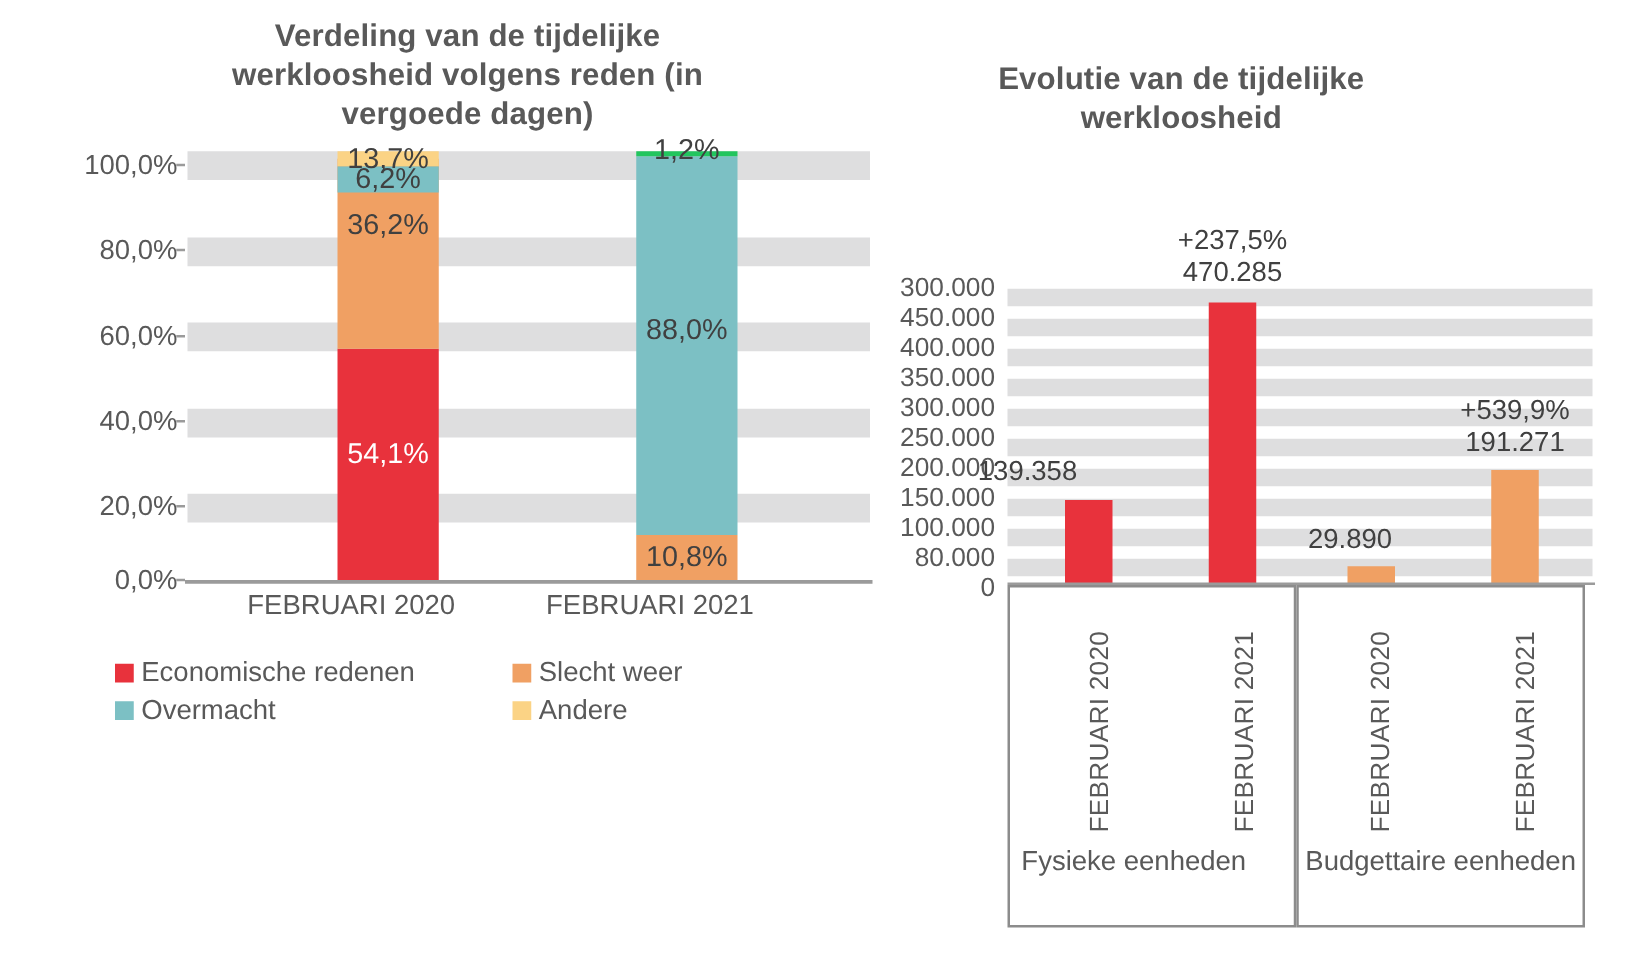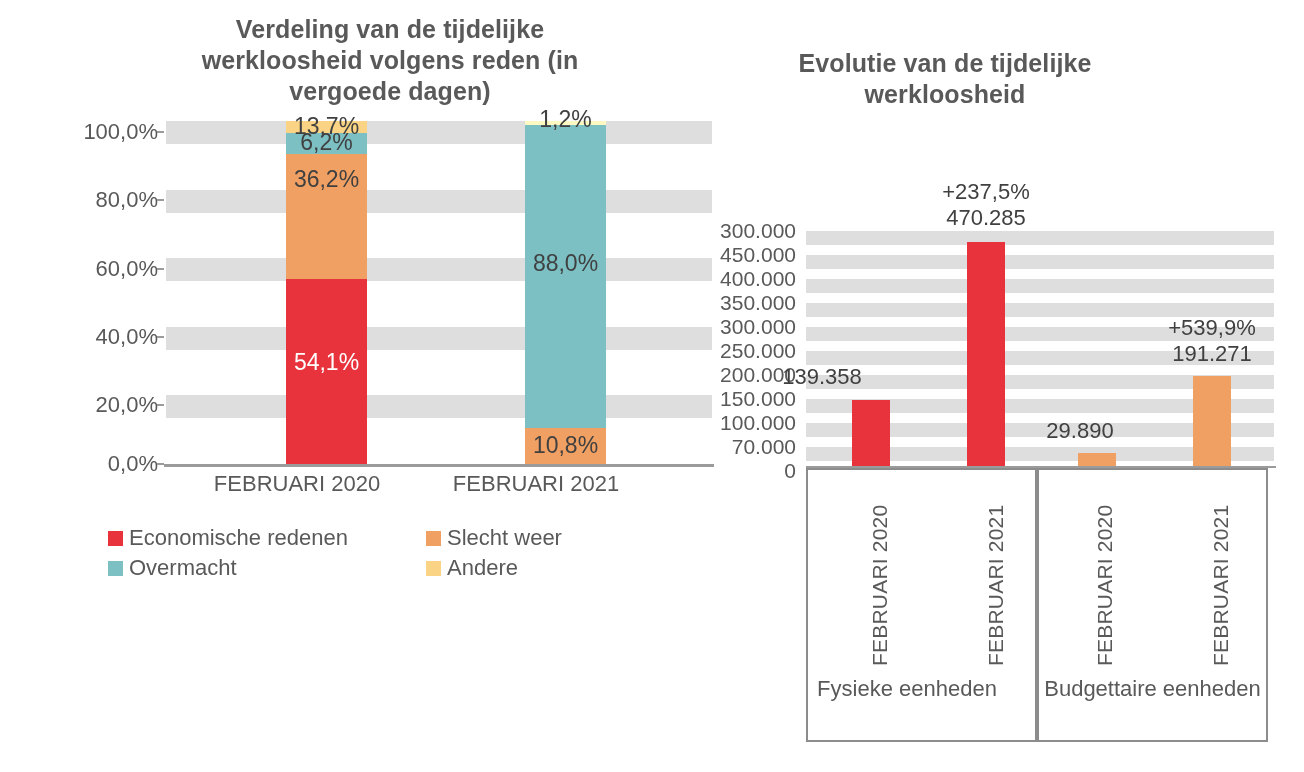--- a/index.html
+++ b/index.html
@@ -17,21 +17,21 @@
     position: absolute;
     text-align: center;
     font-weight: bold;
     font-size: 25px;
     line-height: 31px;
     color: #595959;
     letter-spacing: 0.1px;
   }
 
   
-  #chart-left { position: absolute; left: 16px; top: 0; width: 706px; height: 570px; }
+  #chart-left { position: absolute; left: 0; top: 0; width: 706px; height: 570px; }
 
   #left-title { left: 138px; top: 14px; width: 472px; }
 
   
   .ytick-left {
     position: absolute;
     right: 0;
     width: 112px;
     text-align: right;
     font-size: 22px;
@@ -202,21 +202,21 @@
       <div class="stack" style="left:359px; height:344px">
 
         <div class="seg" style="bottom:0; height:37px; background:#F0A063">
           <div class="seg-label" style="top:6px">10,8%</div>
         </div>
 
         <div class="seg" style="bottom:37px; height:303px; background:#7CC0C4">
           <div class="seg-label" style="top:127px">88,0%</div>
         </div>
 
-        <div class="seg" style="bottom:340px; height:4px; background:#fef9c3">
+        <div class="seg" style="bottom:340px; height:4px; background:#22c55e">
           <div class="seg-label" style="top:-13px">1,2%</div>
         </div>
       </div>
     </div>
 
     <div id="left-axisline"></div>
 
     <div class="catlabel-left" style="left:161px">FEBRUARI 2020</div>
     <div class="catlabel-left" style="left:400px">FEBRUARI 2021</div>
 
@@ -247,21 +247,21 @@
     <div id="right-yaxis">
       <div class="ytick-right" style="top:220px">300.000</div>
       <div class="ytick-right" style="top:244px">450.000</div>
       <div class="ytick-right" style="top:268px">400.000</div>
       <div class="ytick-right" style="top:292px">350.000</div>
       <div class="ytick-right" style="top:316px">300.000</div>
       <div class="ytick-right" style="top:340px">250.000</div>
       <div class="ytick-right" style="top:364px">200.000</div>
       <div class="ytick-right" style="top:388px">150.000</div>
       <div class="ytick-right" style="top:412px">100.000</div>
-      <div class="ytick-right" style="top:436px">70.000</div>
+      <div class="ytick-right" style="top:436px">80.000</div>
       <div class="ytick-right" style="top:460px">0</div>
     </div>
 
     <div id="right-plot">
 
       <div class="band-right" style="top:3px;   height:14px"></div>
       <div class="band-right" style="top:27px;  height:14px"></div>
       <div class="band-right" style="top:51px;  height:14px"></div>
       <div class="band-right" style="top:75px;  height:14px"></div>
       <div class="band-right" style="top:99px;  height:14px"></div>

